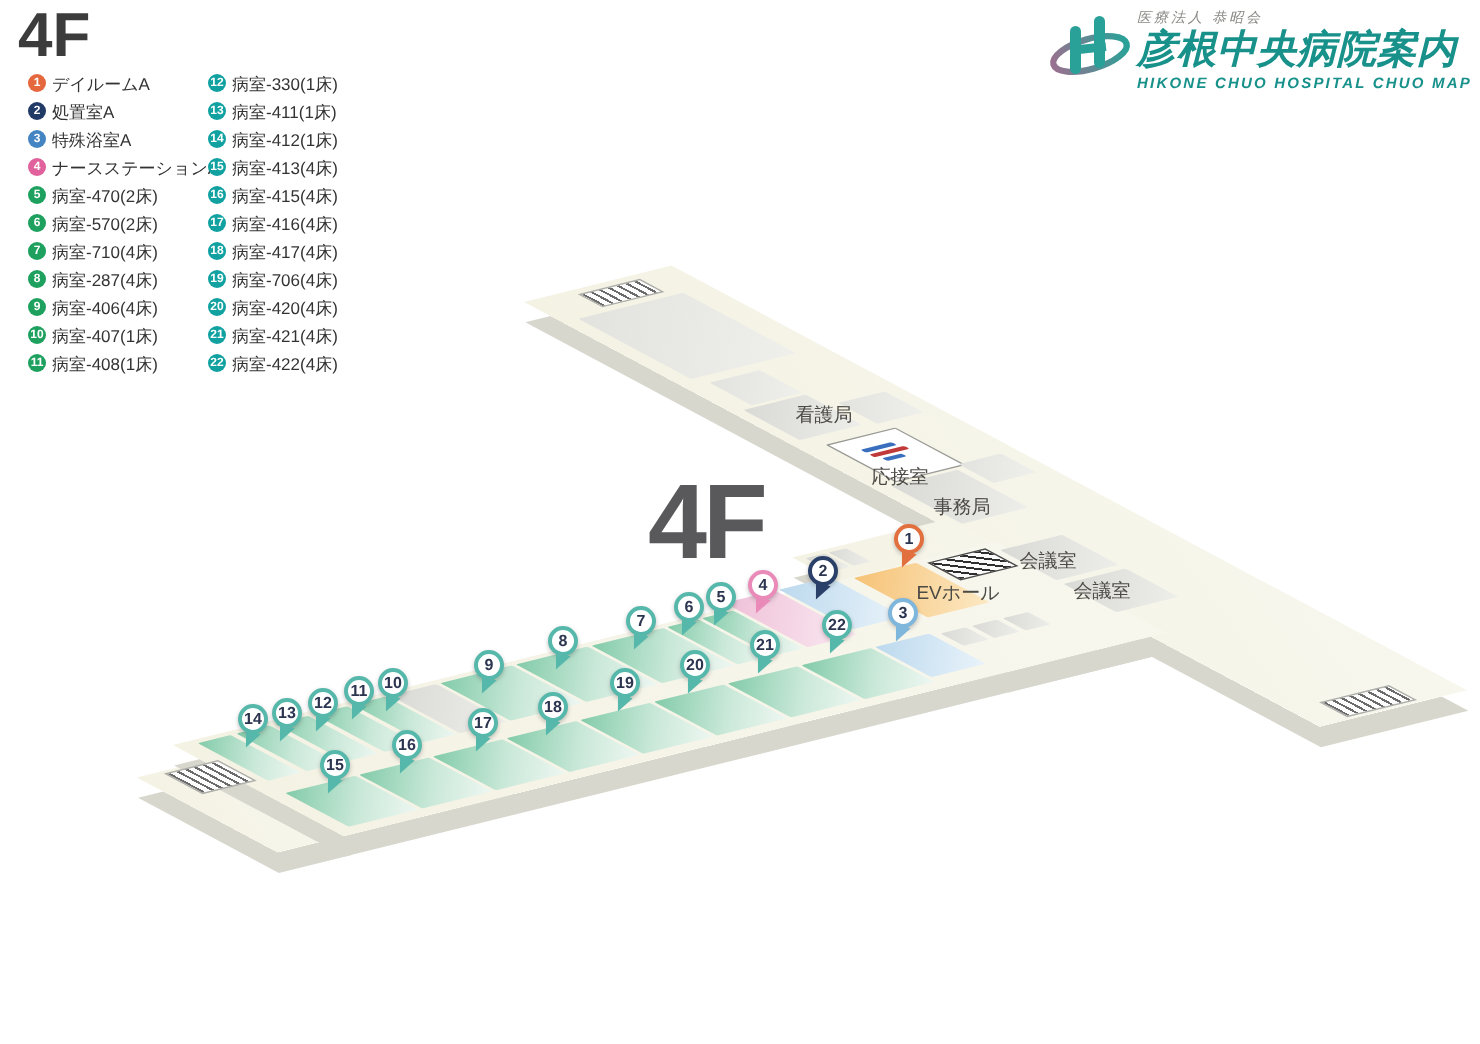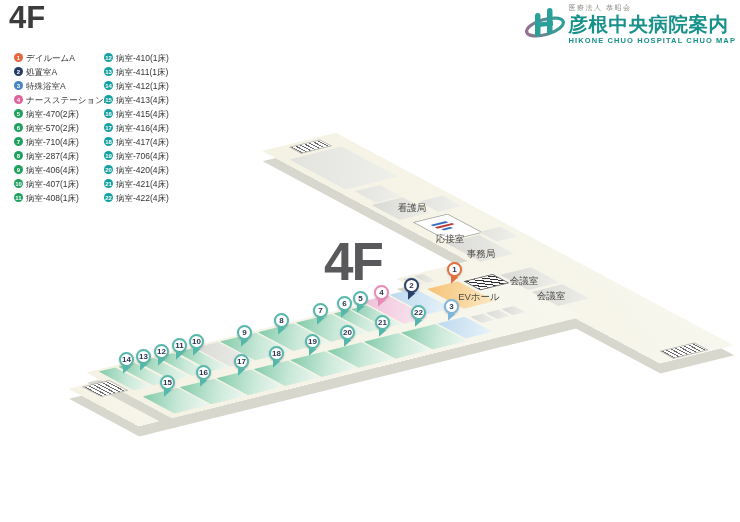--- a/index.html
+++ b/index.html
@@ -5,28 +5,28 @@
   html,body{margin:0;padding:0;background:#fff;}
   .stage{position:relative;width:740px;height:522px;background:#ffffff;overflow:hidden;
          font-family:"Liberation Sans","DejaVu Sans",sans-serif;}
 
   
   .page-title{position:absolute;left:9px;top:0px;font-size:31px;font-weight:800;color:#3c3c3c;letter-spacing:0;}
   .watermark{position:absolute;left:324px;top:231px;font-size:53px;font-weight:800;color:#59595c;letter-spacing:-2px;z-index:1;}
 
   
   .legend{position:absolute;left:14px;top:37px;display:flex;gap:10px;z-index:5;}
-  .lg-col{display:flex;flex-direction:column;gap:4.5px;width:80px;margin-top:16px;}
+  .lg-col{display:flex;flex-direction:column;gap:4.5px;width:80px;}
   .lg-row{display:flex;align-items:center;gap:3px;height:9.5px;white-space:nowrap;}
   .lg-dot{flex:0 0 9px;width:9px;height:9px;border-radius:50%;display:flex;align-items:center;justify-content:center;}
   .lg-num{font-size:6px;font-weight:bold;color:#fff;line-height:1;}
   .lg-label{font-size:8.5px;color:#333;line-height:1;}
 
   
-  .logo{position:absolute;right:4px;top:3px;display:flex;align-items:flex-start;z-index:5;}
+  .logo{position:absolute;right:4px;top:3px;display:flex;align-items:center;z-index:5;font-style:italic;}
   .logo-mark{width:42px;height:44px;margin-right:3px;}
   .logo-text{display:flex;flex-direction:column;}
   .logo-corp{font-size:7px;color:#8a8a85;letter-spacing:1.5px;margin-bottom:1px;}
   .logo-name{font-size:19.5px;font-weight:800;color:#17918a;letter-spacing:0.5px;line-height:1.05;}
   .logo-en{font-size:7.5px;color:#17918a;letter-spacing:1.1px;margin-top:2px;font-weight:bold;}
 
   
   .iso{position:absolute;left:0;top:0;width:0;height:0;z-index:2;
        transform:translate(93px,373px) matrix(0.97,-0.24,0.88,0.47,0,0);transform-origin:0 0;}
   .iso div{position:absolute;}
@@ -130,21 +130,21 @@
             <span class="lg-num">11</span>
           </span>
           <span class="lg-label">病室-408(1床)</span>
         </div>
       </div>
       <div class="lg-col">
         <div class="lg-row">
           <span class="lg-dot" style="background: rgb(18, 161, 161);">
             <span class="lg-num">12</span>
           </span>
-          <span class="lg-label">病室-410(1床)</span>
+          <span class="lg-label">病室-330(1床)</span>
         </div>
         <div class="lg-row">
           <span class="lg-dot" style="background: rgb(18, 161, 161);">
             <span class="lg-num">13</span>
           </span>
           <span class="lg-label">病室-411(1床)</span>
         </div>
         <div class="lg-row">
           <span class="lg-dot" style="background: rgb(18, 161, 161);">
             <span class="lg-num">14</span>

